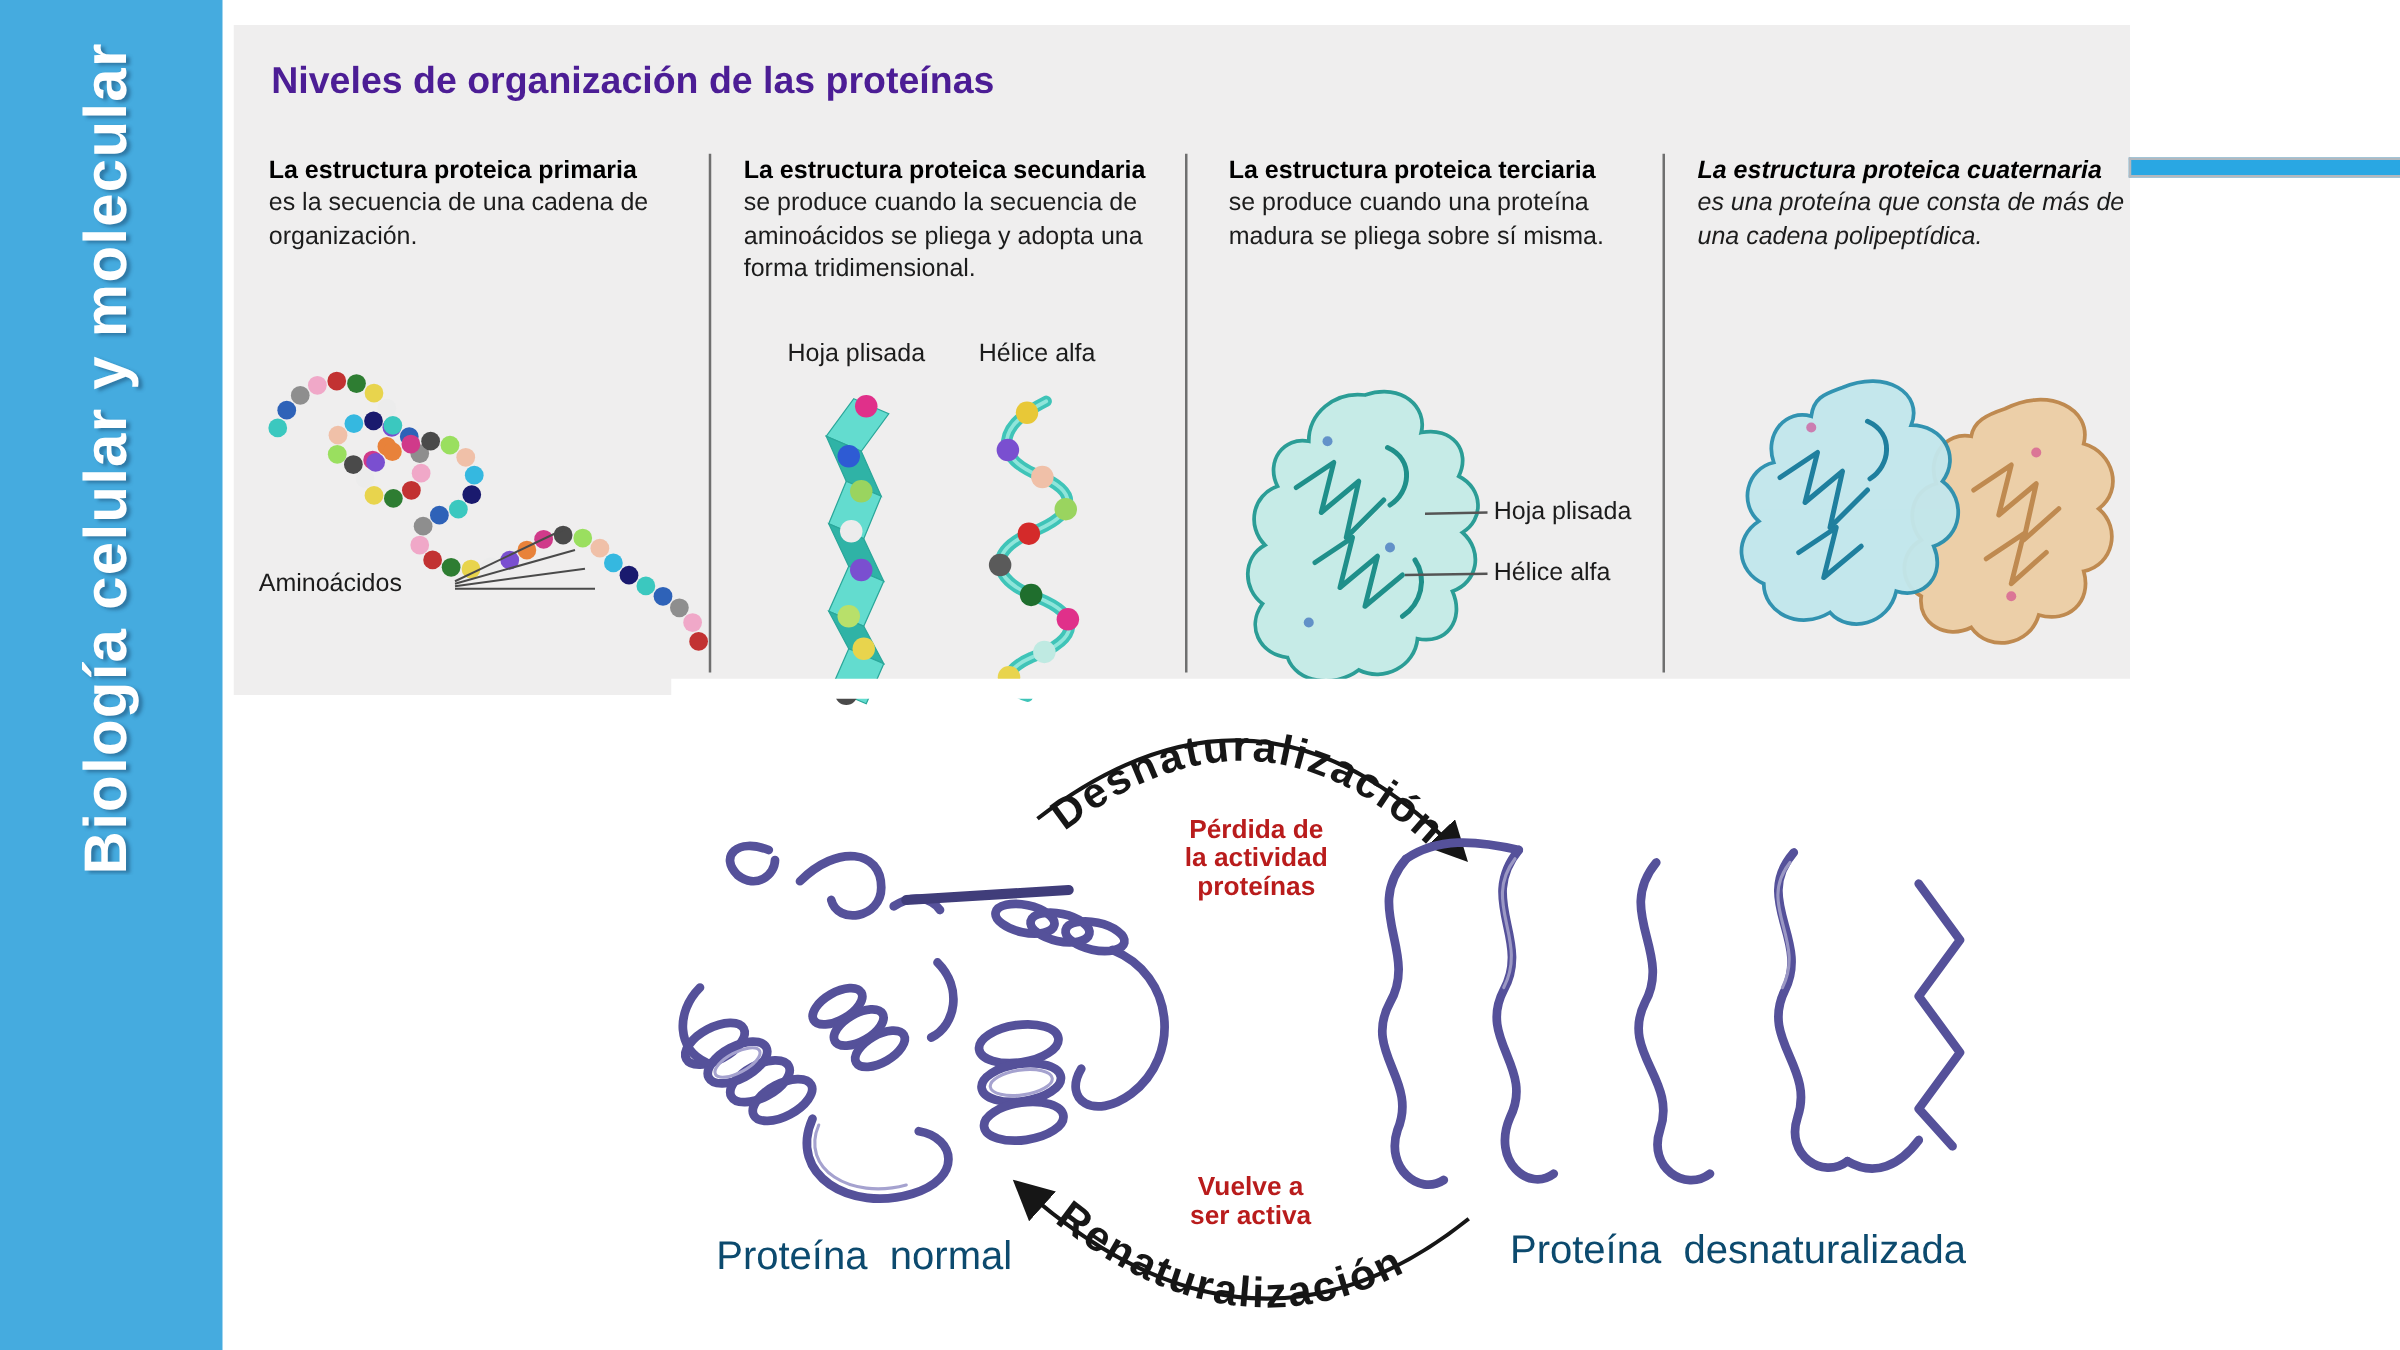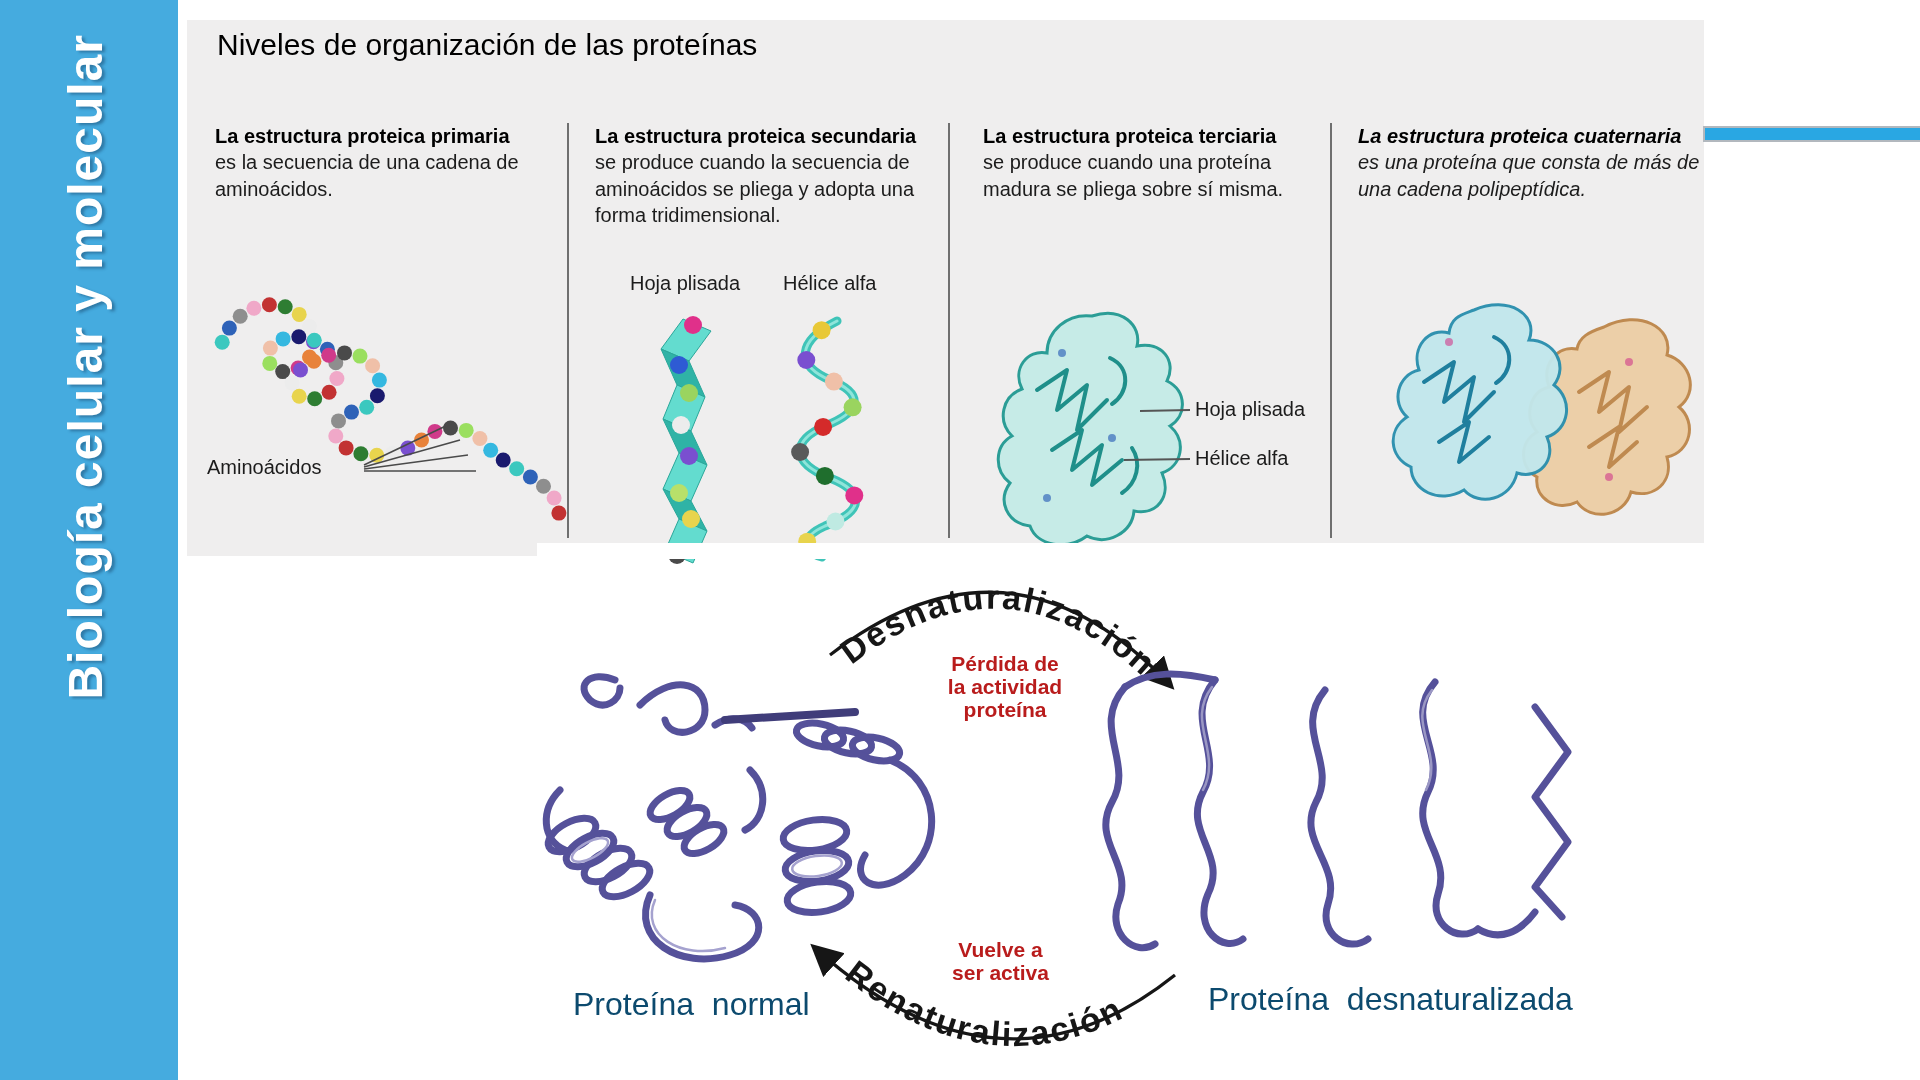--- a/index.html
+++ b/index.html
@@ -8,21 +8,21 @@
 
   
   .sidebar{position:absolute;left:0;top:0;width:178px;height:1080px;background:#45abdf;}
   .sidebar-title{position:absolute;top:34px;left:58px;
     writing-mode:vertical-rl;transform:rotate(180deg);
     font-size:48px;font-weight:bold;color:#ffffff;letter-spacing:1px;
     text-shadow:-2px 3px 3px rgba(20,60,95,.45);white-space:nowrap;}
 
   
   .panel{position:absolute;left:187px;top:20px;width:1517px;height:536px;background:#efeeee;}
-  .panel-title{position:absolute;left:30px;top:8px;font-size:30px;font-weight:normal;color:#000000;}
+  .panel-title{position:absolute;left:30px;top:28px;font-size:30px;font-weight:bold;color:#4c1d95;}
   .col{position:absolute;top:103px;font-size:20px;line-height:1.32;color:#1c1c1c;}
   .col b{display:block;white-space:nowrap;color:#000000;}
   .col1{left:28px;width:330px;}
   .col2{left:408px;width:340px;}
   .col3{left:796px;width:330px;}
   .col4{left:1171px;width:350px;font-style:italic;}
   .vdiv{position:absolute;top:103px;height:415px;width:2px;background:#6f6f6f;}
   .vdiv1{left:380px;} .vdiv2{left:761px;} .vdiv3{left:1143px;}
 
   .mini-label{position:absolute;font-size:20px;color:#1c1c1c;white-space:nowrap;}
@@ -70,21 +70,21 @@
 
   <div class="sidebar">
     <div class="sidebar-title">Biología celular y molecular</div>
   </div>
 
   <div class="panel">
     <div class="panel-title">Niveles de organización de las proteínas</div>
 
     <div class="col col1">
       <b>La estructura proteica primaria</b>
-      <span>es la secuencia de una cadena de aminoácidos.</span>
+      <span>es la secuencia de una cadena de organización.</span>
     </div>
     <div class="vdiv vdiv1"></div>
     <div class="col col2">
       <b>La estructura proteica secundaria</b>
       <span>se produce cuando la secuencia de aminoácidos se pliega y adopta una forma tridimensional.</span>
     </div>
     <div class="vdiv vdiv2"></div>
     <div class="col col3">
       <b>La estructura proteica terciaria</b>
       <span>se produce cuando una proteína madura se pliega sobre sí misma.</span>
@@ -260,21 +260,21 @@
     <path d="M15,95 Q195,-44 355,125" fill="none" stroke="#161616" stroke-width="3.2" marker-end="url(#mkDen)"></path>
     <path id="denTextPath" d="M28,112 Q195,-26 348,137" fill="none" stroke="none"></path>
     <text class="curve-text" font-size="34" letter-spacing="2">
       <textPath href="#denTextPath" startOffset="3%">Desnaturalización</textPath>
     </text>
   </svg>
 
   <div class="red-block loss-text">
     <div>Pérdida de</div>
     <div>la actividad</div>
-    <div>proteína</div>
+    <div>proteínas</div>
   </div>
 
   <svg class="protein protein-left" width="450" height="340" viewBox="0 0 450 340">
     <g fill="none" stroke="#55519a" stroke-width="7" stroke-linecap="round">
       <ellipse cx="52" cy="185" rx="26" ry="13" transform="rotate(-28 52 185)"></ellipse>
       <ellipse cx="70" cy="200" rx="26" ry="13" transform="rotate(-28 70 200)"></ellipse>
       <ellipse cx="88" cy="215" rx="26" ry="13" transform="rotate(-28 88 215)"></ellipse>
       <ellipse cx="106" cy="230" rx="26" ry="13" transform="rotate(-28 106 230)"></ellipse>
       <ellipse cx="150" cy="155" rx="22" ry="11" transform="rotate(-30 150 155)"></ellipse>
       <ellipse cx="167" cy="172" rx="22" ry="11" transform="rotate(-30 167 172)"></ellipse>

